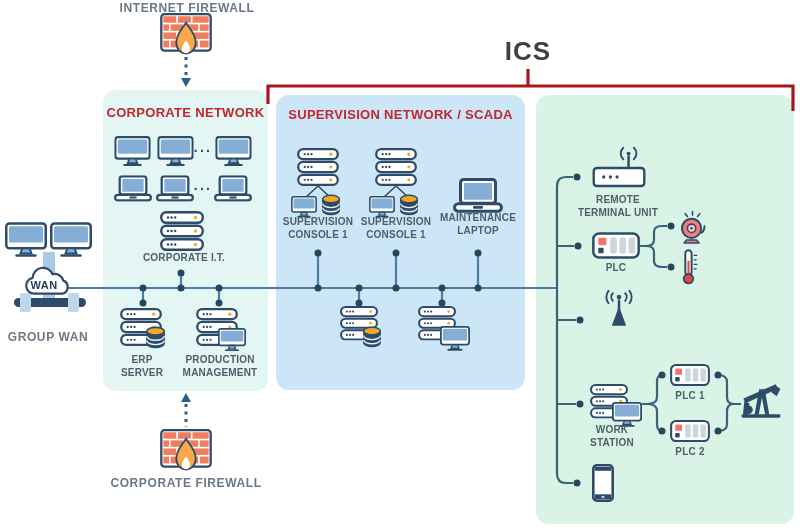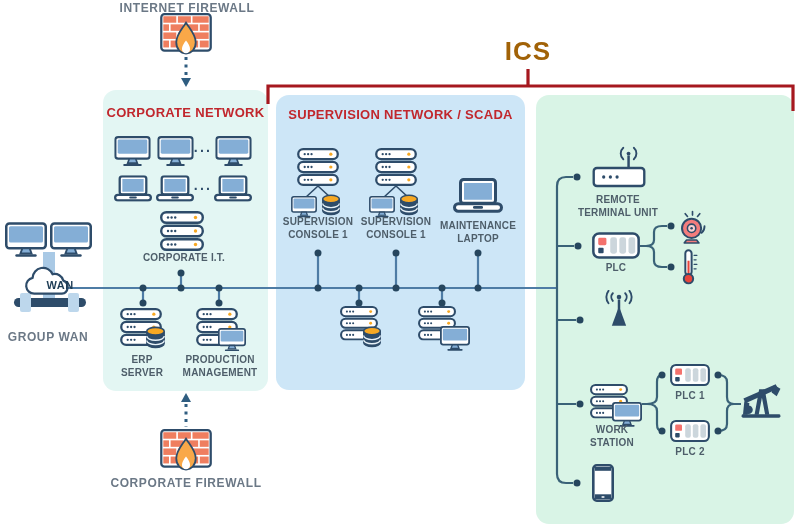--- a/index.html
+++ b/index.html
@@ -9,21 +9,21 @@
   .panel{position:absolute;border-radius:13px;}
   .panel-corporate{background:#e3f6f3;}
   .panel-supervision{background:#cde6f7;}
   .panel-production{background:#d9f4e6;}
   .panel-title{position:absolute;font-size:13px;font-weight:700;color:#c1272d;
                letter-spacing:.3px;text-align:center;}
   .item-label{position:absolute;font-size:10px;font-weight:700;color:#4e5e6a;
               letter-spacing:.2px;line-height:1.28;text-align:center;}
   .ext-label{position:absolute;font-size:12px;font-weight:700;color:#6b7886;
              letter-spacing:.6px;text-align:center;}
-  .ics-label{position:absolute;font-size:26px;font-weight:700;color:#a16207;
+  .ics-label{position:absolute;font-size:26px;font-weight:700;color:#404040;
              letter-spacing:1px;text-align:center;}
   .wan-label{position:absolute;font-size:11px;font-weight:800;color:#1d3c55;
              text-align:center;letter-spacing:.5px;}
   .ellipsis{position:absolute;font-size:14px;font-weight:700;color:#2e4c6a;
             letter-spacing:1.5px;text-align:center;}
   svg.icon{position:absolute;overflow:visible;}
 </style>
 </head>
 <body>
 
@@ -233,21 +233,21 @@
   <svg class="icon" style="left:2px;top:218px" width="100" height="110" viewBox="0 0 100 110">
     <rect x="41" y="34" width="12" height="48" fill="#a9c9e5"></rect>
     <use href="#sym-monitor" x="3" y="4" width="42" height="36"></use>
     <use href="#sym-monitor" x="48" y="4" width="42" height="36"></use>
     <rect x="41" y="74" width="12" height="10" fill="#a9c9e5"></rect>
     <rect x="12" y="80" width="72" height="9" rx="4.5" fill="#2e4c6a"></rect>
     <rect x="18" y="75" width="11" height="19" rx="2" fill="#bdd7ec"></rect>
     <rect x="66" y="75" width="11" height="19" rx="2" fill="#bdd7ec"></rect>
     <use href="#sym-cloud" x="21" y="47" width="48" height="35"></use>
   </svg>
-  <div class="wan-label" style="left:44px;top:279px;width:32px">WAN</div>
+  <div class="wan-label" style="left:28px;top:279px;width:32px">WAN</div>
   <div class="ext-label" style="left:0px;top:330px;width:96px">GROUP WAN</div>
 
   <div class="panel-title" style="left:103px;top:105px;width:165px">CORPORATE NETWORK</div>
 
   <svg class="icon" style="left:114px;top:136px" width="37" height="31" viewBox="0 0 40 34">
       <use href="#sym-monitor"></use>
     </svg>
   <svg class="icon" style="left:157px;top:136px" width="37" height="31" viewBox="0 0 40 34">
       <use href="#sym-monitor"></use>
     </svg>
@@ -298,21 +298,21 @@
     <path d="M28,40 L15,52 M28,40 L41,52" stroke="#2e4c6a" stroke-width="1.6" fill="none"></path>
     <use href="#sym-server" x="7" y="2" width="42" height="38"></use>
     <use href="#sym-monitor" x="1" y="50" width="26" height="22"></use>
     <use href="#sym-db" x="31" y="48" width="20" height="22.5"></use>
   </svg>
   <div class="item-label" style="left:359px;top:216px;width:74px">SUPERVISION CONSOLE 1</div>
 
   <svg class="icon" style="left:453px;top:178px" width="50" height="35" viewBox="0 0 40 28">
       <use href="#sym-laptop"></use>
     </svg>
-  <div class="item-label" style="left:438px;top:220px;width:80px">MAINTENANCE LAPTOP</div>
+  <div class="item-label" style="left:438px;top:212px;width:80px">MAINTENANCE LAPTOP</div>
 
   <svg class="icon" style="left:340px;top:306px" width="44" height="48" viewBox="0 0 44 48">
     <use href="#sym-server" x="0" y="0" width="38" height="34.5"></use>
     <use href="#sym-db" x="22" y="20" width="20" height="22.5"></use>
   </svg>
   <svg class="icon" style="left:418px;top:306px" width="52" height="50" viewBox="0 0 52 50">
     <use href="#sym-server" x="0" y="0" width="38" height="34.5"></use>
     <use href="#sym-monitor" x="22" y="20" width="30" height="25.5"></use>
   </svg>
 

